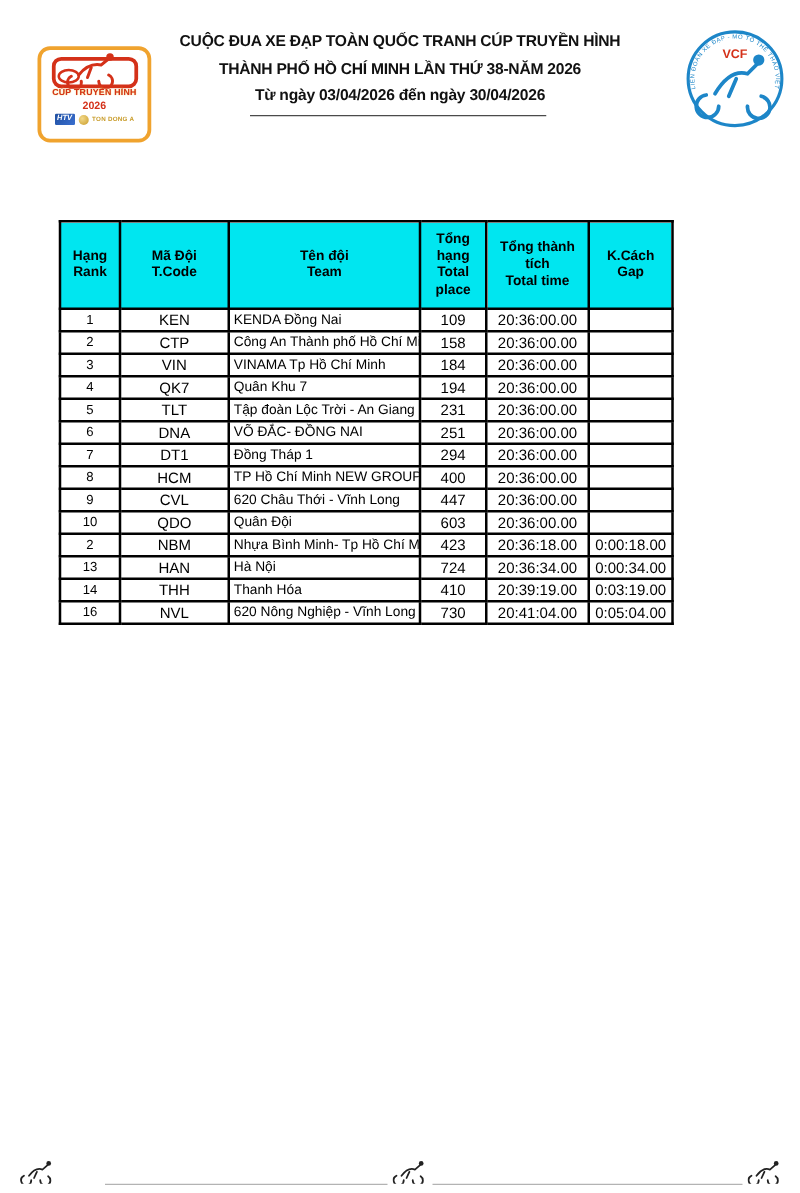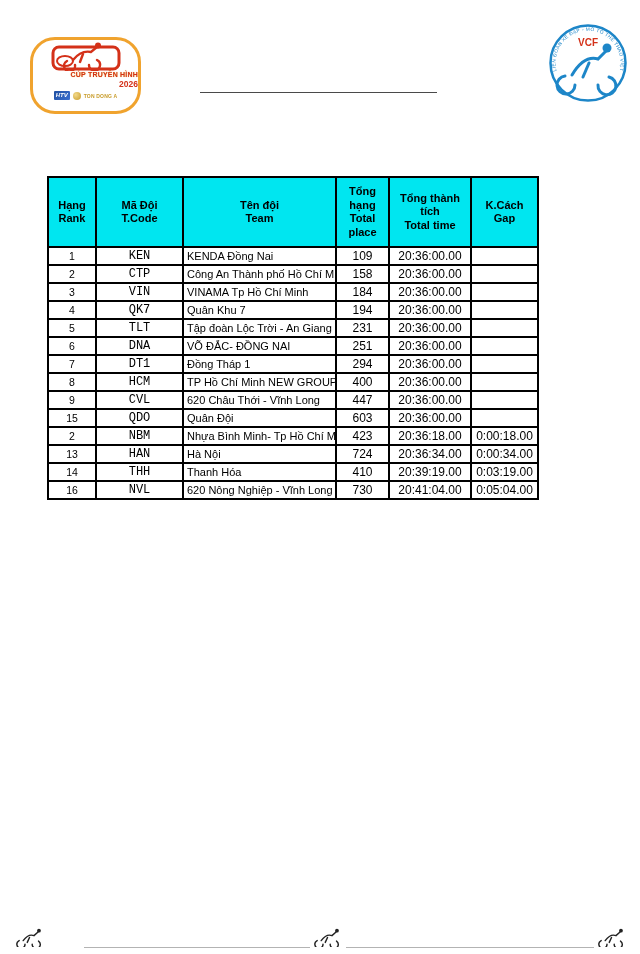--- a/index.html
+++ b/index.html
@@ -16,23 +16,23 @@
     text-align:center; font-weight:bold; font-size:12.5px;
     line-height:21.5px; letter-spacing:-0.2px; color:#111;
   }
   .title-underline {
     position:absolute; left:200px; top:92px; width:237px; height:0;
     border-top:1.5px solid #4a4a4a;
   }
 
   
   .logo-left {
-    position:absolute; left:30px; top:37px; width:111px; height:77px;
+    position:absolute; left:30px; top:37px; width:91px; height:77px;
     background:#fff; border:3px solid var(--accent-orange,#f0a32e);
-    border-radius:25px; text-align:right; overflow:hidden;
+    border-radius:10px; text-align:center; overflow:hidden;
   }
   .logo-left .riders { display:block; margin:1px auto 0; }
   .cup-text {
     font-size:7px; font-weight:bold; color:var(--accent-red,#d43119);
     letter-spacing:0.2px; line-height:8px; text-shadow:0 0 1px #e8b83a;
     white-space:nowrap;
   }
   .cup-year { font-size:8.5px; font-weight:bold; color:var(--accent-red,#d43119); line-height:10px; }
   .cup-bottom { display:flex; align-items:center; justify-content:center; gap:3px; margin-top:2px; }
   .htv-badge {
@@ -60,21 +60,21 @@
     vertical-align:middle;
   }
   table.results thead tr { height:70px; }
   table.results th {
     background:var(--header-bg,#00e6f0);
     font-size:11px; font-weight:bold; line-height:13.5px; color:#000;
   }
   table.results th .h-line { white-space:normal; }
   table.results tbody tr { height:18px; }
   td.c-rank  { text-align:center; font-size:10.5px; }
-  td.c-code  { text-align:center; font-family:Liberation Mono, monospace; font-size:12px; }
+  td.c-code  { text-align:center; font-family:Liberation Sans, sans-serif; font-size:12px; }
   td.c-code.code-large { font-size:12px; }
   td.c-team  { text-align:left; font-size:11px; padding:0 1px 0 3px;margin-top:48px; }
   td.c-place, td.c-time, td.c-gap {
     text-align:center; font-family:Liberation Sans, sans-serif; font-size:12px;
   }
 
   
   .footer-cyclist { position:absolute; width:27px; height:20px; }
   .footer-line { position:absolute; height:0; border-top:1px solid var(--footer-line,#b3b3b3); }
   .fc-left   { left:16px;  top:927px; }
@@ -102,20 +102,25 @@
     </svg>
     <div class="cup-text">CÚP TRUYỀN HÌNH</div>
     <div class="cup-year">2026</div>
     <div class="cup-bottom">
       <span class="htv-badge">HTV</span>
       <span class="gold-dot"></span>
       <span class="sponsor-text">TON DONG A</span>
     </div>
   </div>
 
+  <div class="title-block">
+    <div>CUỘC ĐUA XE ĐẠP TOÀN QUỐC TRANH CÚP TRUYỀN HÌNH</div>
+    <div>THÀNH PHỐ HỒ CHÍ MINH LẦN THỨ 38-NĂM 2026</div>
+    <div>Từ ngày 03/04/2026 đến ngày 30/04/2026</div>
+  </div>
   <div class="title-underline"></div>
 
   <div class="logo-right">
     <svg width="80" height="80" viewBox="0 0 80 80">
       <circle cx="40" cy="40" r="37.5" fill="#ffffff" stroke="#1d86c8" stroke-width="2.5"></circle>
       <defs>
         <path id="vcf-ring" d="M 9 50 A 32.5 32.5 0 1 1 71 50" fill="none"></path>
       </defs>
       <text font-size="4.8" fill="#1d86c8" font-family="Liberation Sans, sans-serif" letter-spacing="0.4">
         <textPath href="#vcf-ring" startOffset="2">LIÊN ĐOÀN XE ĐẠP - MÔ TÔ THỂ THAO VIỆT NAM</textPath>
@@ -235,21 +240,21 @@
     </tr>
         <tr>
       <td class="c-rank">9</td>
       <td class="c-code">CVL</td>
       <td class="c-team">620 Châu Thới - Vĩnh Long</td>
       <td class="c-place">447</td>
       <td class="c-time">20:36:00.00</td>
       <td class="c-gap"></td>
     </tr>
         <tr>
-      <td class="c-rank">15</td>
+      <td class="c-rank">10</td>
       <td class="c-code">QDO</td>
       <td class="c-team">Quân Đội</td>
       <td class="c-place">603</td>
       <td class="c-time">20:36:00.00</td>
       <td class="c-gap"></td>
     </tr>
         <tr>
       <td class="c-rank">2</td>
       <td class="c-code">NBM</td>
       <td class="c-team">Nhựa Bình Minh- Tp Hồ Chí Minh</td>

